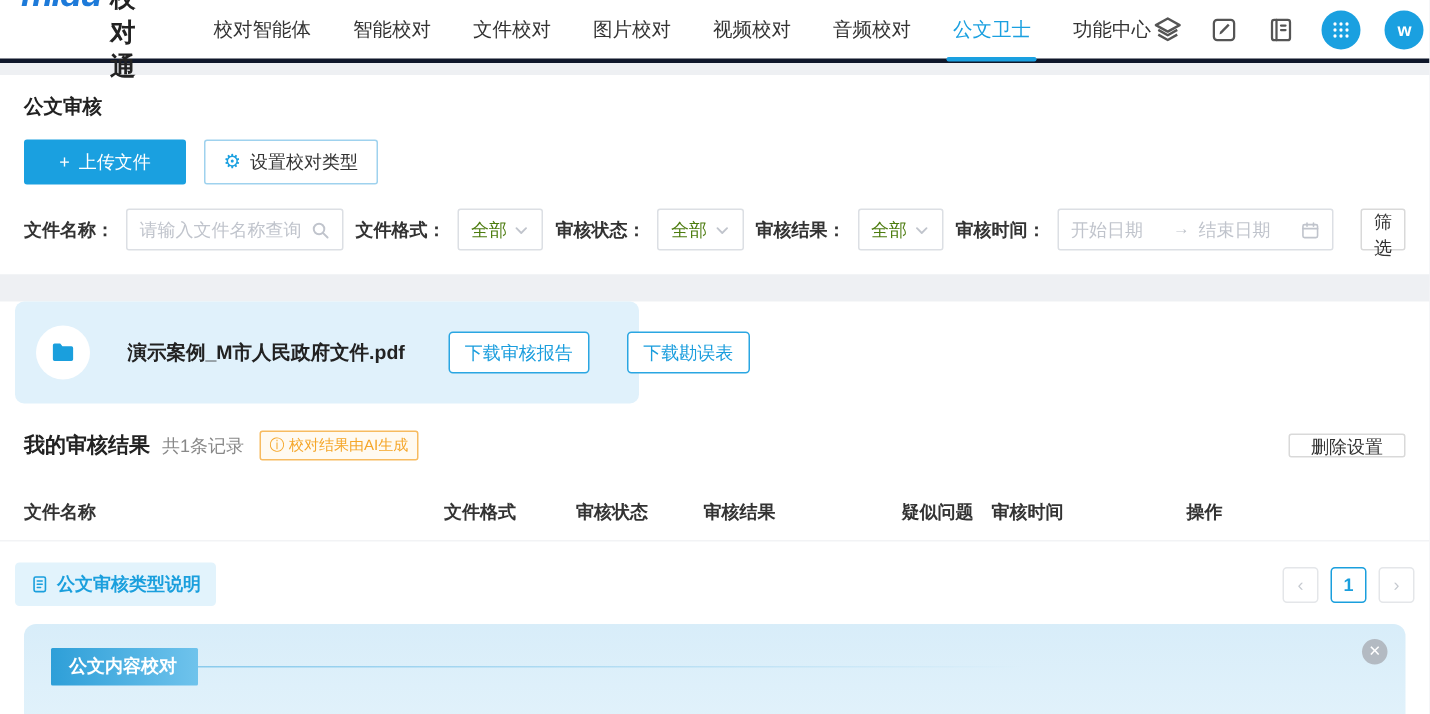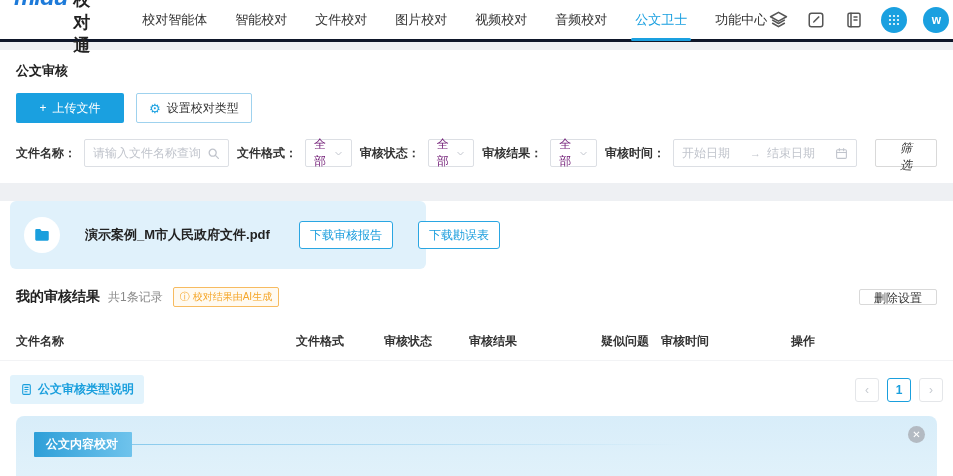--- a/index.html
+++ b/index.html
@@ -39,28 +39,28 @@
   .gear { color:#1aa0e0; font-size:13px; }
   .filter-row { margin-top:16px; display:flex; align-items:center; gap:8px; font-size:12px; flex-wrap:nowrap; }
   .filter-label { color:#333; font-weight:bold; white-space:nowrap; }
   .input-box { height:28px; border:1px solid #dcdfe4; border-radius:2px; background:#fff;
     display:flex; align-items:center; padding:0 8px; gap:6px; }
   .input-box input { border:none; outline:none; font-size:12px; width:108px; color:#333;
     font-family:inherit; background:transparent; }
   .input-box input::placeholder { color:#c0c4cc; }
   .select-box { width:118px; height:28px; border:1px solid #dcdfe4; border-radius:2px; background:#fff;
     display:flex; align-items:center; justify-content:space-between; padding:0 8px; cursor:pointer; }
-  .select-value { font-size:12px; color:#701a75; }
+  .select-value { font-size:12px; color:#4d7c0f; }
   .date-box { height:28px; border:1px solid #dcdfe4; border-radius:2px; background:#fff;
     display:flex; align-items:center; padding:0 8px; gap:6px; }
   .date-box input { border:none; outline:none; width:62px; font-size:12px; font-family:inherit; background:transparent; }
   .date-box input::placeholder { color:#c0c4cc; }
   .date-arrow { color:#c0c4cc; font-size:11px; }
   .btn-outline-gray { height:28px; background:#fff; border:1px solid #d9d9d9; color:#333;
-    border-radius:2px; font-size:12px; cursor:pointer; padding:0 24px; font-family:inherit; margin-left:10px;font-style:italic; }
+    border-radius:2px; font-size:12px; cursor:pointer; padding:0 8px; font-family:inherit; margin-left:10px; }
 
   
   .main { background:#fff; min-height:300px; padding-bottom:40px; }
 
   .file-card { margin:10px 0 0 10px; width:416px; height:68px; background:#e0f1fb;
     border-radius:6px; display:flex; align-items:center; padding:0 14px; gap:25px; }
   .folder-circle { width:36px; height:36px; background:#fff; border-radius:50%;
     display:flex; align-items:center; justify-content:center; flex-shrink:0; }
   .file-name { font-size:13px; font-weight:bold; color:#222; margin-right:4px; white-space:nowrap; }
   .btn-card { height:28px; background:#fff; border:1px solid #2aa6e2; color:#199ddd;

